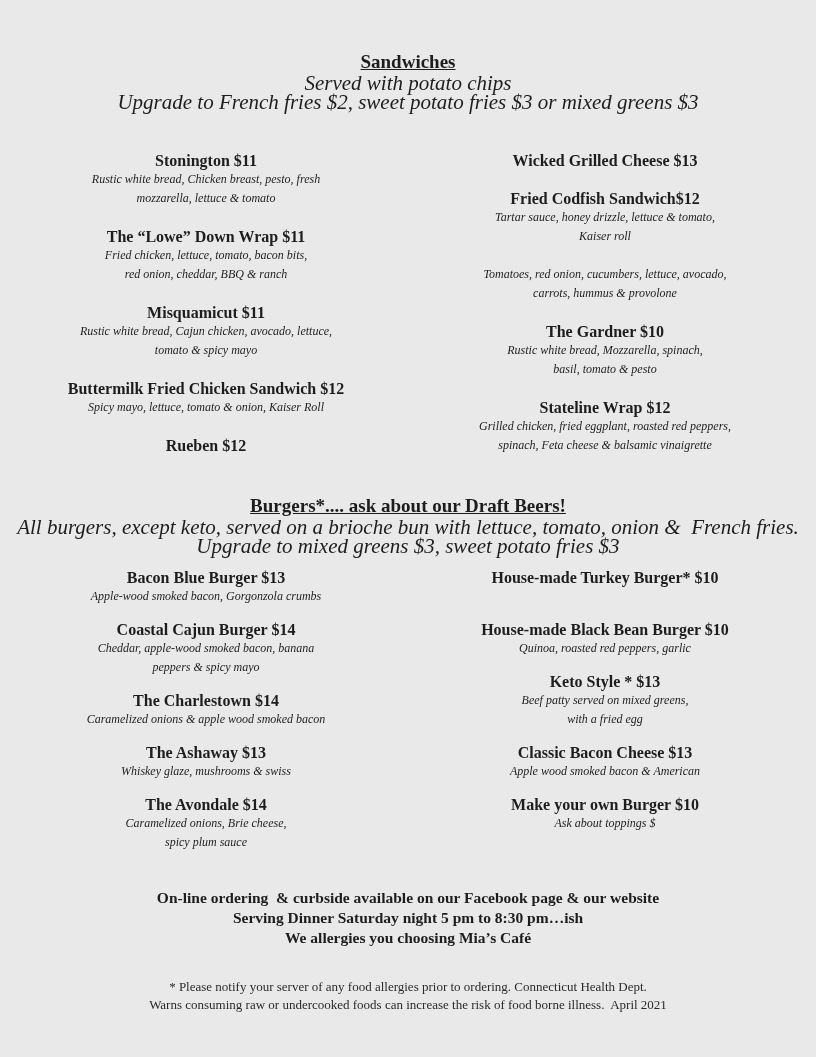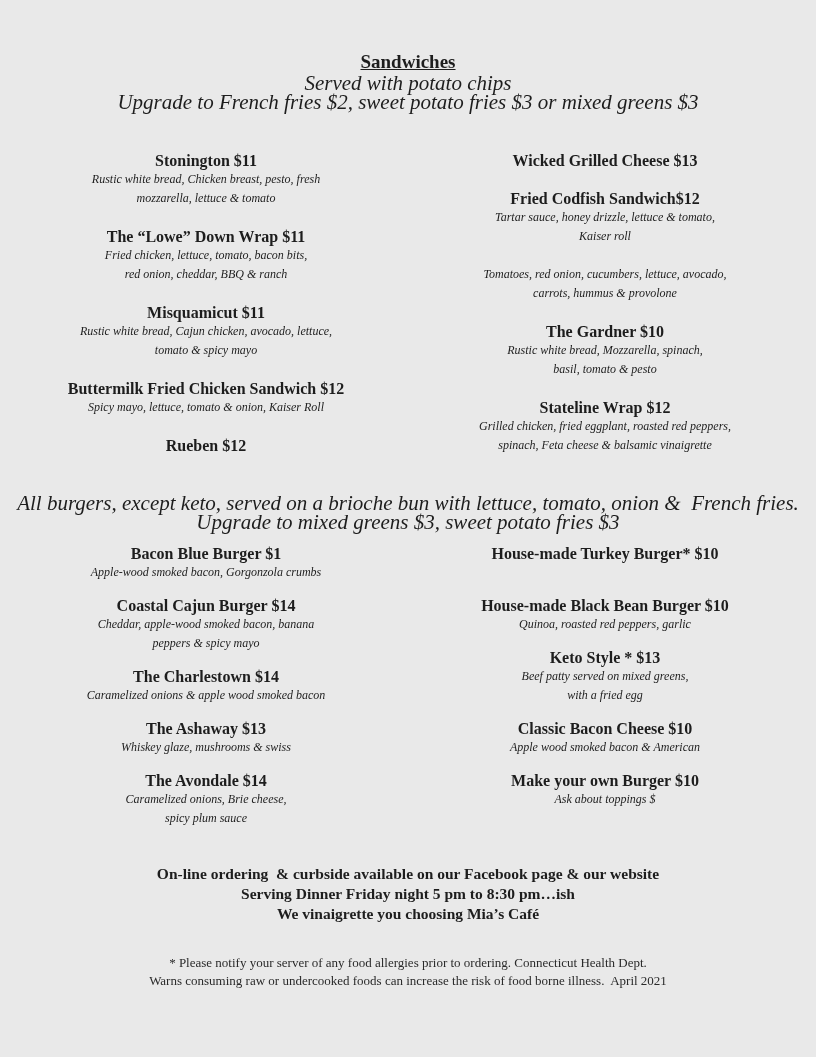--- a/index.html
+++ b/index.html
@@ -128,27 +128,28 @@
         <div class="menu-item">
           <div class="item-name">Stateline Wrap $12</div>
           <div class="item-desc">Grilled chicken, fried eggplant, roasted red peppers,
 spinach, Feta cheese &amp; balsamic vinaigrette</div>
         </div>
       </div>
     </div>
   </section>
 
   <section class="burgers">
+    <h2 class="section-title">Burgers*.... ask about our Draft Beers!</h2>
     <p class="section-subtitle">All burgers, except keto, served on a brioche bun with lettuce, tomato, onion &amp;  French fries.</p>
     <p class="section-subtitle">Upgrade to mixed greens $3, sweet potato fries $3</p>
 
     <div class="columns">
       <div class="col left">
         <div class="menu-item">
-          <div class="item-name">Bacon Blue Burger $1</div>
+          <div class="item-name">Bacon Blue Burger $13</div>
           <div class="item-desc">Apple-wood smoked bacon, Gorgonzola crumbs</div>
         </div>
         <div class="menu-item">
           <div class="item-name">Coastal Cajun Burger $14</div>
           <div class="item-desc">Cheddar, apple-wood smoked bacon, banana
 peppers &amp; spicy mayo</div>
         </div>
         <div class="menu-item">
           <div class="item-name">The Charlestown $14</div>
           <div class="item-desc">Caramelized onions &amp; apple wood smoked bacon</div>
@@ -171,35 +172,35 @@
         <div class="menu-item">
           <div class="item-name">House-made Black Bean Burger $10</div>
           <div class="item-desc">Quinoa, roasted red peppers, garlic</div>
         </div>
         <div class="menu-item">
           <div class="item-name">Keto Style * $13</div>
           <div class="item-desc">Beef patty served on mixed greens,
 with a fried egg</div>
         </div>
         <div class="menu-item gap-before">
-          <div class="item-name">Classic Bacon Cheese $10</div>
+          <div class="item-name">Classic Bacon Cheese $13</div>
           <div class="item-desc">Apple wood smoked bacon &amp; American</div>
         </div>
         <div class="menu-item gap-before">
           <div class="item-name">Make your own Burger $10</div>
           <div class="item-desc">Ask about toppings $</div>
         </div>
       </div>
     </div>
   </section>
 
   <div class="footer">
     <div class="footer-line">On-line ordering  &amp; curbside available on our Facebook page &amp; our website</div>
-    <div class="footer-line">Serving Dinner Friday night 5 pm to 8:30 pm…ish</div>
-    <div class="footer-line">We vinaigrette you choosing Mia’s Café</div>
+    <div class="footer-line">Serving Dinner Saturday night 5 pm to 8:30 pm…ish</div>
+    <div class="footer-line">We allergies you choosing Mia’s Café</div>
   </div>
 
   <div class="fine-print">
     <div class="fine-print-line">* Please notify your server of any food allergies prior to ordering. Connecticut Health Dept.</div>
     <div class="fine-print-line">Warns consuming raw or undercooked foods can increase the risk of food borne illness.  April 2021</div>
   </div>
 
 </div>
 
 </body></html>

